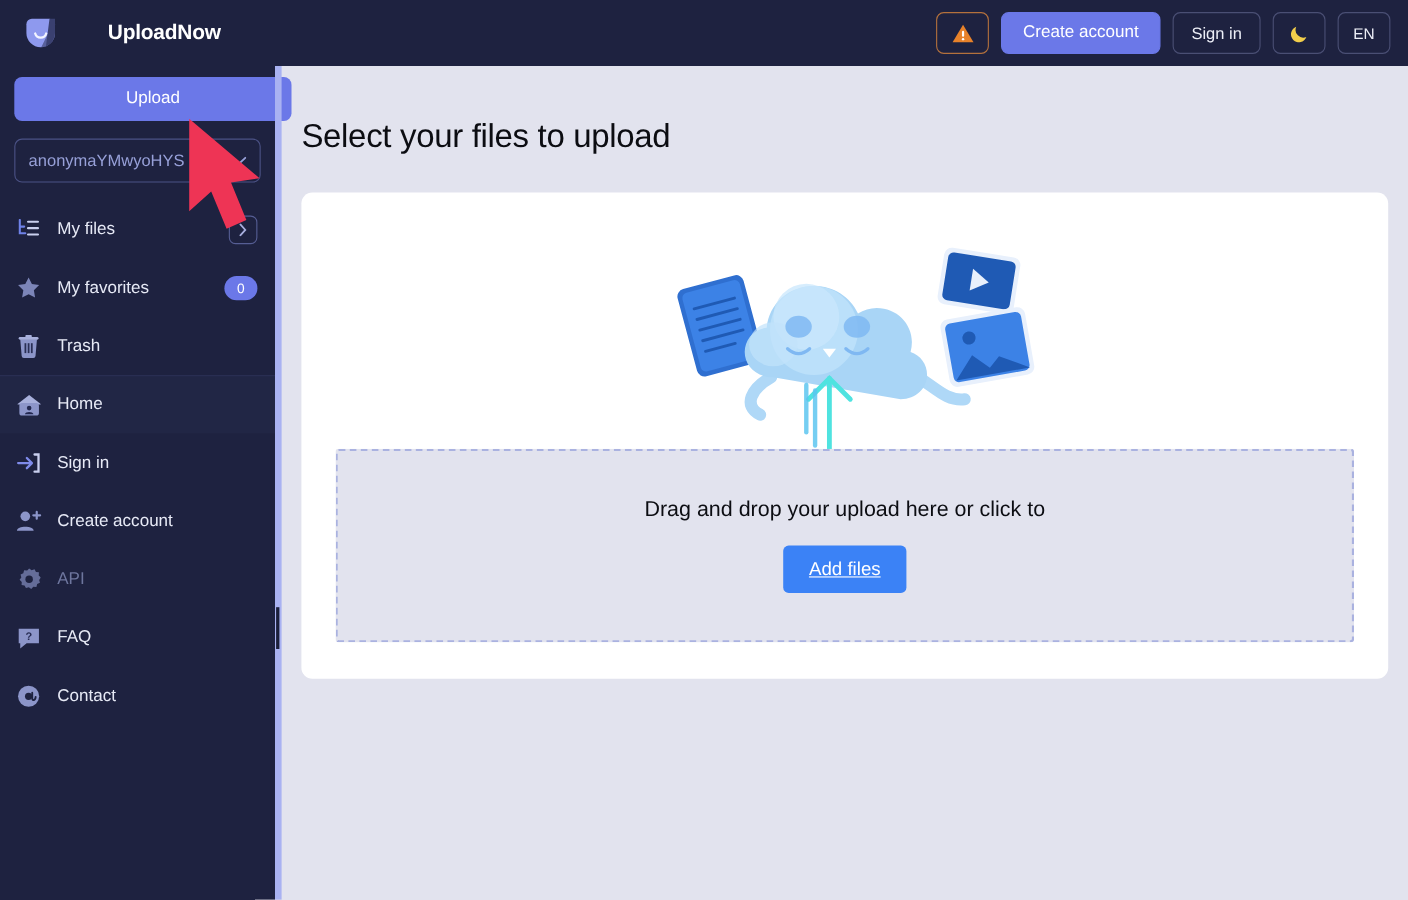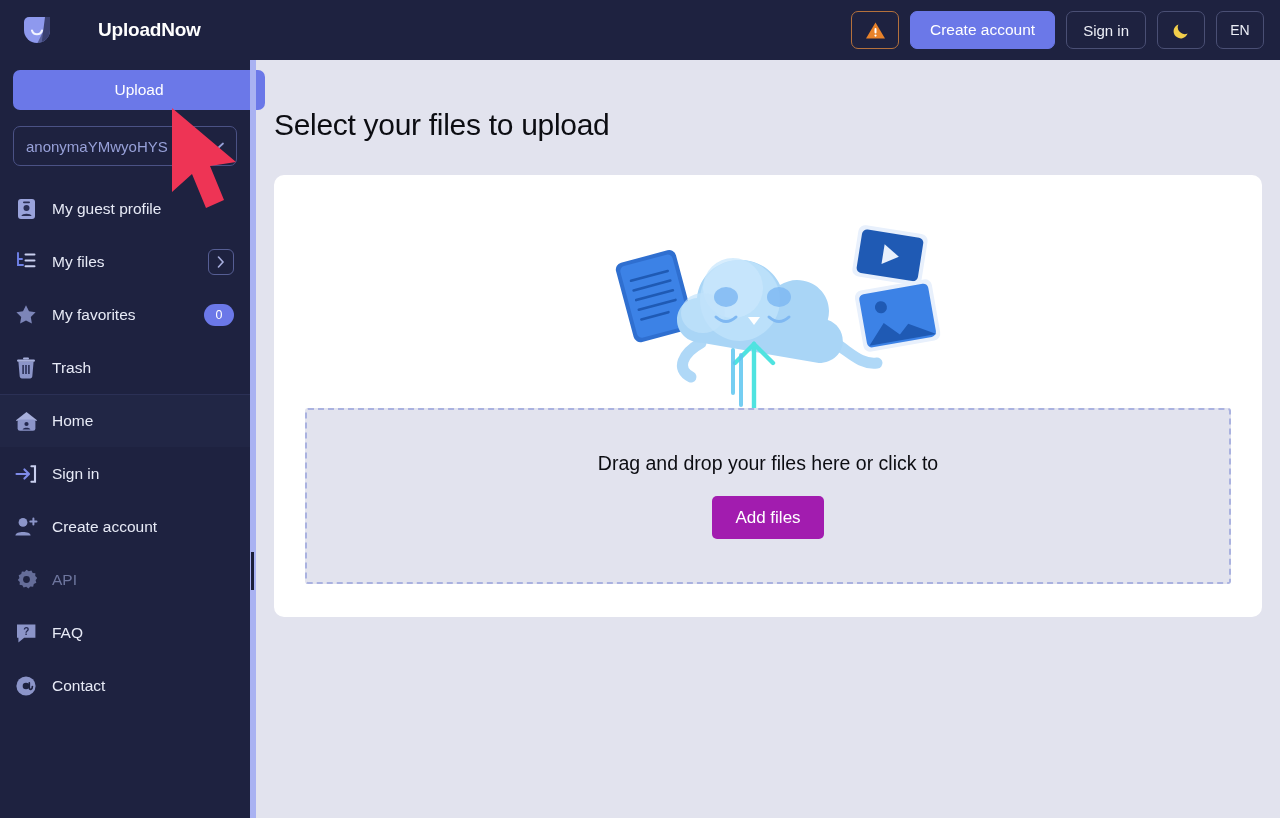--- a/index.html
+++ b/index.html
@@ -109,23 +109,23 @@
   .dropzone {
     position: absolute; left: 31px; top: 233px; width: 926px; height: 176px;
     background: #E2E3EE; border: 2px dashed #AAB2E0; border-radius: 3px;
   }
   .dz-text {
     position: absolute; left: 0; right: 0; top: 42px; text-align: center;
     font-size: 19.5px; color: #0C0D12;
   }
   .add-files {
     position: absolute; left: 50%; top: 86px; transform: translateX(-50%);
-    width: 112px; height: 43px; background: #a21caf; color: #fff;
+    width: 112px; height: 43px; background: #3b82f6; color: #fff;
     border: none; border-radius: 5px; font-size: 17px;
-    font-family: inherit; cursor: pointer;
+    font-family: inherit; cursor: pointer; text-decoration: underline;
   }
 
   .cursor { position: absolute; left: 166px; top: 104px; z-index: 60; pointer-events: none; }
 </style>
 </head>
 <body>
 
 <div class="app">
 
   <div class="header">
@@ -162,31 +162,20 @@
 
     <div class="acct-select">
       <span class="acct-text">anonymaYMwyoHYS</span>
       <svg width="14" height="9" viewBox="0 0 14 9">
         <path d="M1 1.5 7 7l6-5.5" fill="none" stroke="#97A0D8" stroke-width="1.7" stroke-linecap="round"></path>
       </svg>
     </div>
 
     <div class="nav">
 
-      <div class="nav-item">
-        <span class="nav-ico">
-          <svg width="19" height="22" viewBox="0 0 19 22">
-            <rect x="1" y="1" width="17" height="20" rx="3" fill="#9AA3DB"></rect>
-            <rect x="6" y="3.4" width="7" height="1.8" rx="0.9" fill="#2A2F55"></rect>
-            <circle cx="9.5" cy="10" r="3" fill="#2A2F55"></circle>
-            <path d="M4.4 18c.6-3 9.6-3 10.2 0Z" fill="#2A2F55"></path>
-          </svg>
-        </span>
-        <span class="nav-label">My guest profile</span>
-      </div>
 
       <div class="nav-item">
         <span class="nav-ico">
           <svg width="22" height="20" viewBox="0 0 22 20">
             <path d="M3 1v12h5M3 7h4" fill="none" stroke="#6F82E8" stroke-width="1.9" stroke-linecap="round"></path>
             <rect x="9.5" y="1.6" width="11" height="2" rx="1" fill="#C9CFEE"></rect>
             <rect x="9.5" y="7.4" width="11" height="2" rx="1" fill="#C9CFEE"></rect>
             <rect x="9.5" y="13.2" width="11" height="2" rx="1" fill="#C9CFEE"></rect>
           </svg>
         </span>
@@ -349,21 +338,21 @@
           <path d="M171 230V151"></path>
           <path d="M152 170l19-19 19 19"></path>
         </g>
         <g stroke="#5DC6F0" stroke-width="4" fill="none" stroke-linecap="round" opacity="0.85">
           <path d="M150 200v-43"></path>
           <path d="M158 212v-50"></path>
         </g>
       </svg>
 
       <div class="dropzone">
-        <div class="dz-text">Drag and drop your files here or click to</div>
+        <div class="dz-text">Drag and drop your upload here or click to</div>
         <button class="add-files">Add files</button>
       </div>
     </div>
   </div>
 
   <svg class="cursor" width="80" height="108" viewBox="0 0 80 108">
     <path d="M6 4 L6 88 L26 70 L40 104 L58 96 L44 62 L70 58 Z" fill="#EE3455"></path>
   </svg>
 
 </div>

